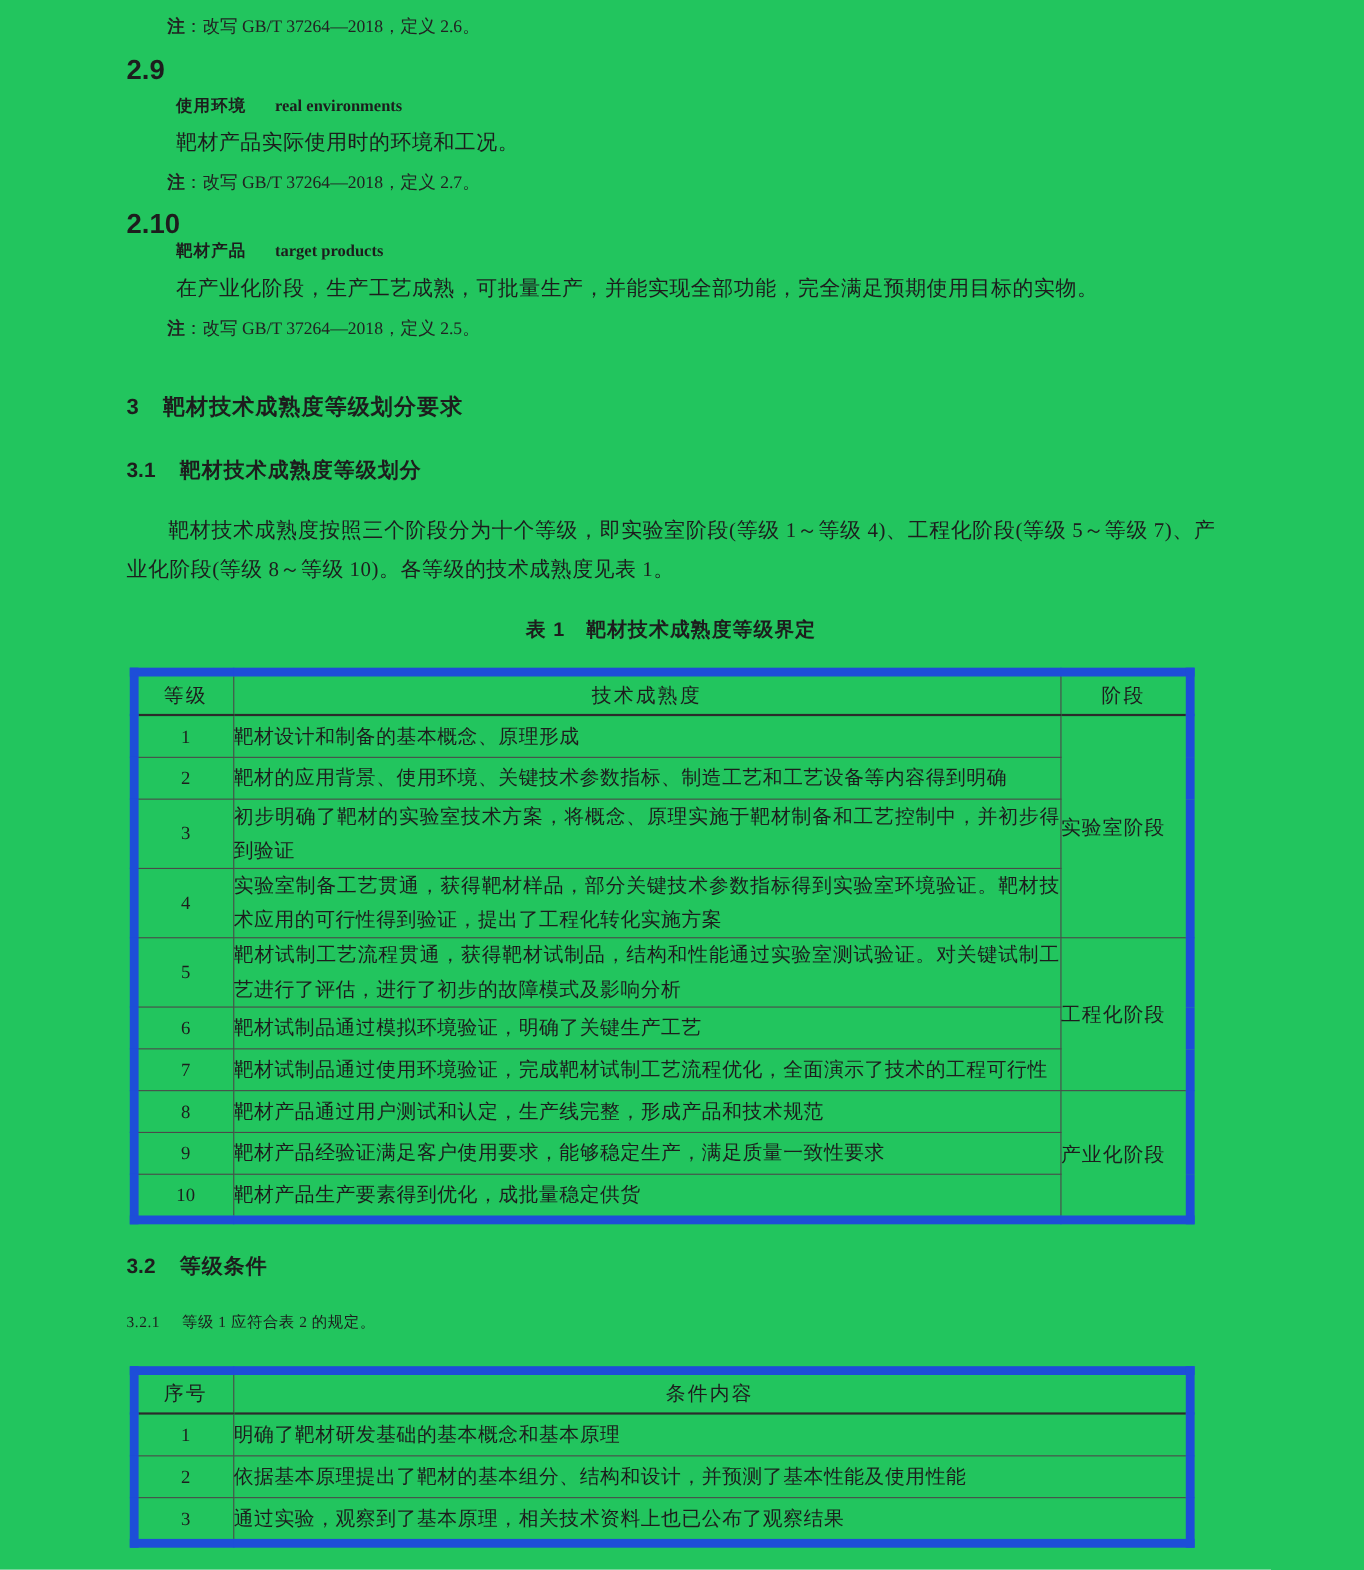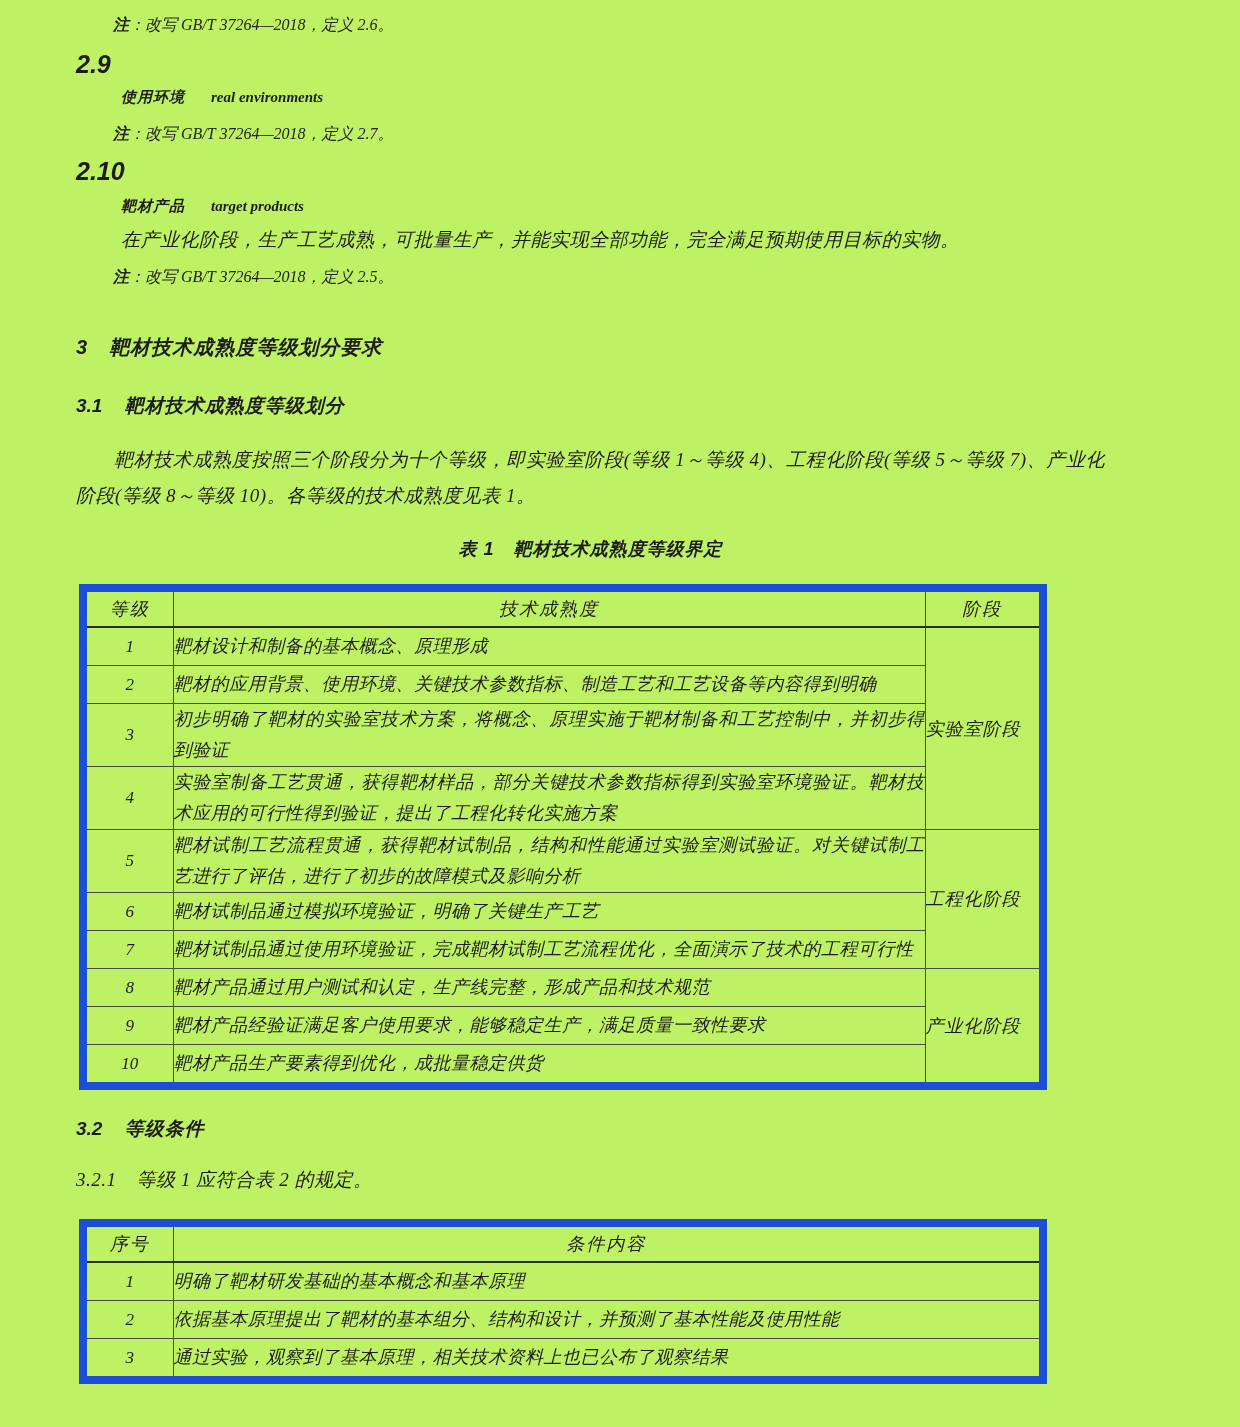--- a/index.html
+++ b/index.html
@@ -1,26 +1,25 @@
 <!DOCTYPE html>
 <html><head>
 <meta charset="utf-8">
 <style>
   html,body { margin:0; padding:0; background:#e9e9e9; }
   .page {
     position:relative;
     width:1240px; height:1427px;
     margin:0 auto;
-    background:#bef264;
+    background:#22c55e;
     color:#1d1d1d;
     font-family:"Liberation Serif","DejaVu Serif",serif;
     box-sizing:border-box;
-    padding:14px 135px 0 76px;
+    padding:14px 135px 0 115px;
     overflow:hidden;
-    font-style:italic;
   }
 
   
   .note {
     font-size:16px;
     line-height:22px;
     padding-left:37px;
     color:#222;
   }
   .note .note-label {
@@ -70,21 +69,21 @@
   .h-num { margin-right:22px; letter-spacing:0; }
 
   .body-para {
     font-size:19px;
     line-height:36px;
     text-align:justify;
     text-indent:2em;
     letter-spacing:0.5px;
   }
   .numbered-para {
-    font-size:19px;
+    font-size:14px;
     line-height:27px;
     letter-spacing:0.5px;
   }
   .numbered-para .p-num { margin-right:20px; }
 
   .tbl-caption {
     text-align:center;
     font-family:"Liberation Sans","DejaVu Sans",sans-serif;
     font-weight:bold;
     font-size:18px;
@@ -138,26 +137,27 @@
 <div class="page">
 
   <div class="note">
     <span class="note-label">注</span><span>：改写 GB/T 37264—2018，定义 2.6。</span>
   </div>
 
   <div class="clause-num" style="margin-top:16px;">2.9</div>
   <div class="term-line" style="margin-top:8px;">
     <span class="term-zh">使用环境</span><span class="term-en">real environments</span>
   </div>
+  <div class="definition" style="margin-top:6px;">靶材产品实际使用时的环境和工况。</div>
   <div class="note gap-note-after">
     <span class="note-label">注</span><span>：改写 GB/T 37264—2018，定义 2.7。</span>
   </div>
 
   <div class="clause-num" style="margin-top:14px;">2.10</div>
-  <div class="term-line" style="margin-top:10px;">
+  <div class="term-line" style="">
     <span class="term-zh">靶材产品</span><span class="term-en">target products</span>
   </div>
   <div class="definition" style="margin-top:7px;">在产业化阶段，生产工艺成熟，可批量生产，并能实现全部功能，完全满足预期使用目标的实物。</div>
   <div class="note gap-note-after">
     <span class="note-label">注</span><span>：改写 GB/T 37264—2018，定义 2.5。</span>
   </div>
 
   <div class="h-sec" style="margin-top:46px;">
     <span class="h-num">3</span><span>靶材技术成熟度等级划分要求</span>
   </div>

